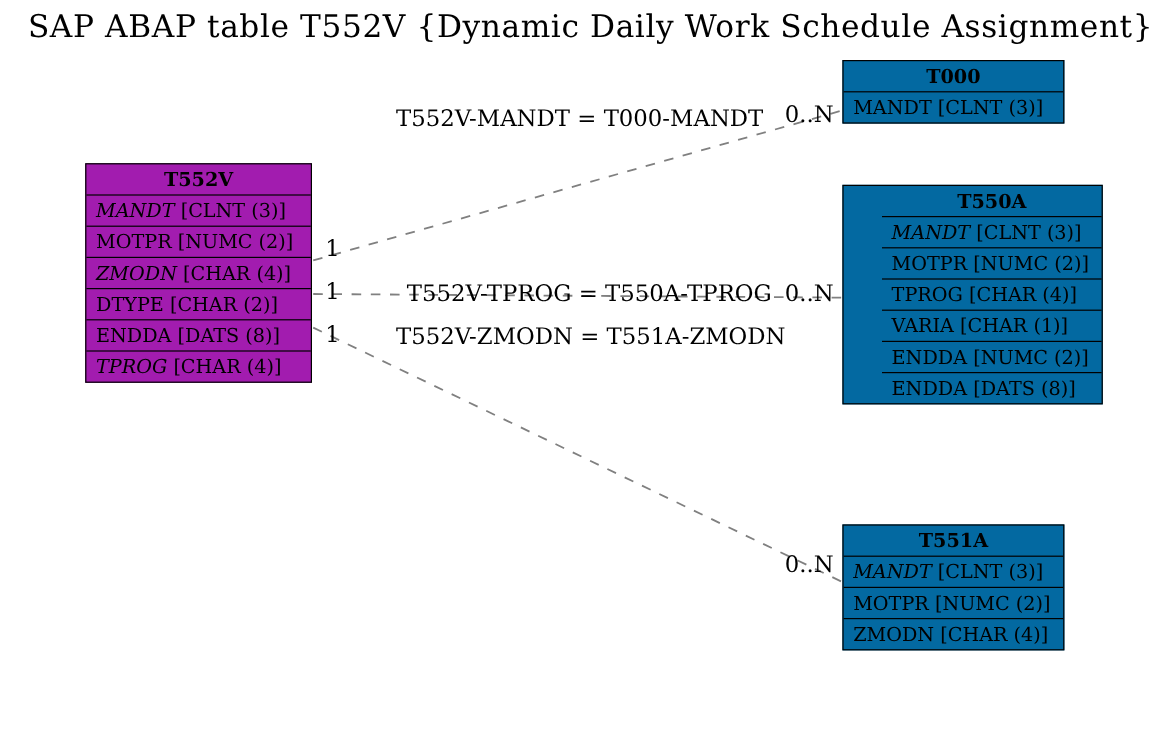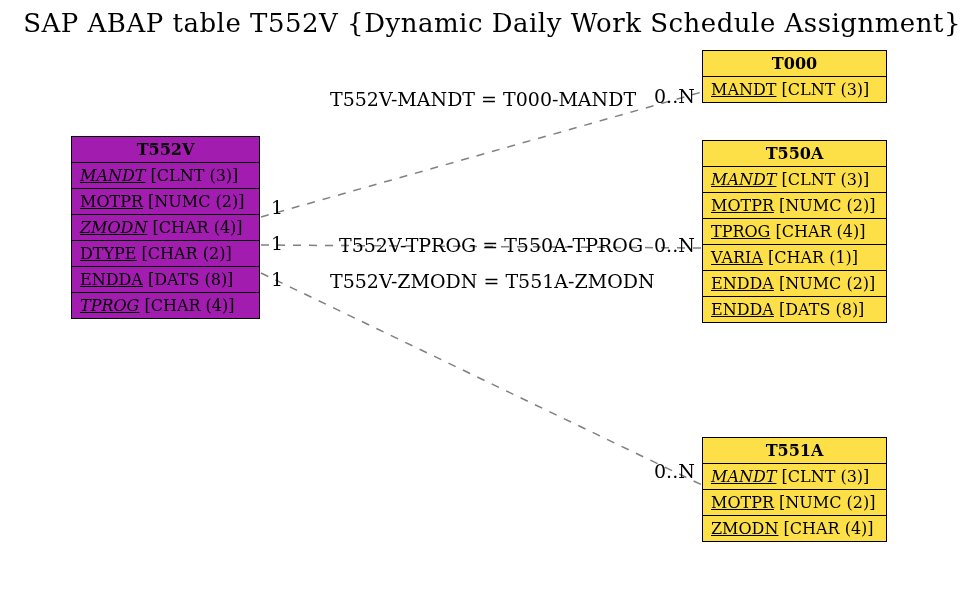--- a/index.html
+++ b/index.html
@@ -18,38 +18,37 @@
     right: 0;
     top: 8px;
     text-align: right;
     font-size: 26px;
     color: #000;
     letter-spacing: 0.5px;
   }
   .tbl {
     position: absolute;
     border: 1px solid #000;
-    background: #fde047;
+    background: #0369a1;
     font-size: 16px;
   }
   .tbl.primary { background: #a21caf; }
   .tbl .hdr {
     font-weight: bold;
     text-align: center;
     padding: 3px 8px;
     border-bottom: 1px solid #000;
   }
   .tbl .row {
     padding: 3px 8px;
     border-bottom: 1px solid #000;
     white-space: nowrap;
   }
   .tbl .row:last-child { border-bottom: none; }
   .tbl .fld {
-    text-decoration: underline;
     font-style: normal;
   }
   .tbl .key { font-style: italic; }
   svg.lines {
     position: absolute;
     left: 0;
     top: 0;
     width: 961px;
     height: 610px;
     pointer-events: none;
@@ -92,21 +91,21 @@
   <div class="row"><span class="fld">DTYPE</span> <span>[CHAR (2)]</span></div>
   <div class="row"><span class="fld">ENDDA</span> <span>[DATS (8)]</span></div>
   <div class="row"><span class="fld key">TPROG</span> <span>[CHAR (4)]</span></div>
 </div>
 
 <div class="tbl" style="left:702px; top:50px; width:183px;">
   <div class="hdr">T000</div>
   <div class="row"><span class="fld">MANDT</span> <span>[CLNT (3)]</span></div>
 </div>
 
-<div class="tbl" style="left:702px; top:140px; width:183px;">
+<div class="tbl" style="left:702px; top:154px; width:183px;padding-left:32px;">
   <div class="hdr">T550A</div>
   <div class="row"><span class="fld key">MANDT</span> <span>[CLNT (3)]</span></div>
   <div class="row"><span class="fld">MOTPR</span> <span>[NUMC (2)]</span></div>
   <div class="row"><span class="fld">TPROG</span> <span>[CHAR (4)]</span></div>
   <div class="row"><span class="fld">VARIA</span> <span>[CHAR (1)]</span></div>
   <div class="row"><span class="fld">ENDDA</span> <span>[NUMC (2)]</span></div>
   <div class="row"><span class="fld">ENDDA</span> <span>[DATS (8)]</span></div>
 </div>
 
 <div class="tbl" style="left:702px; top:437px; width:183px;">

